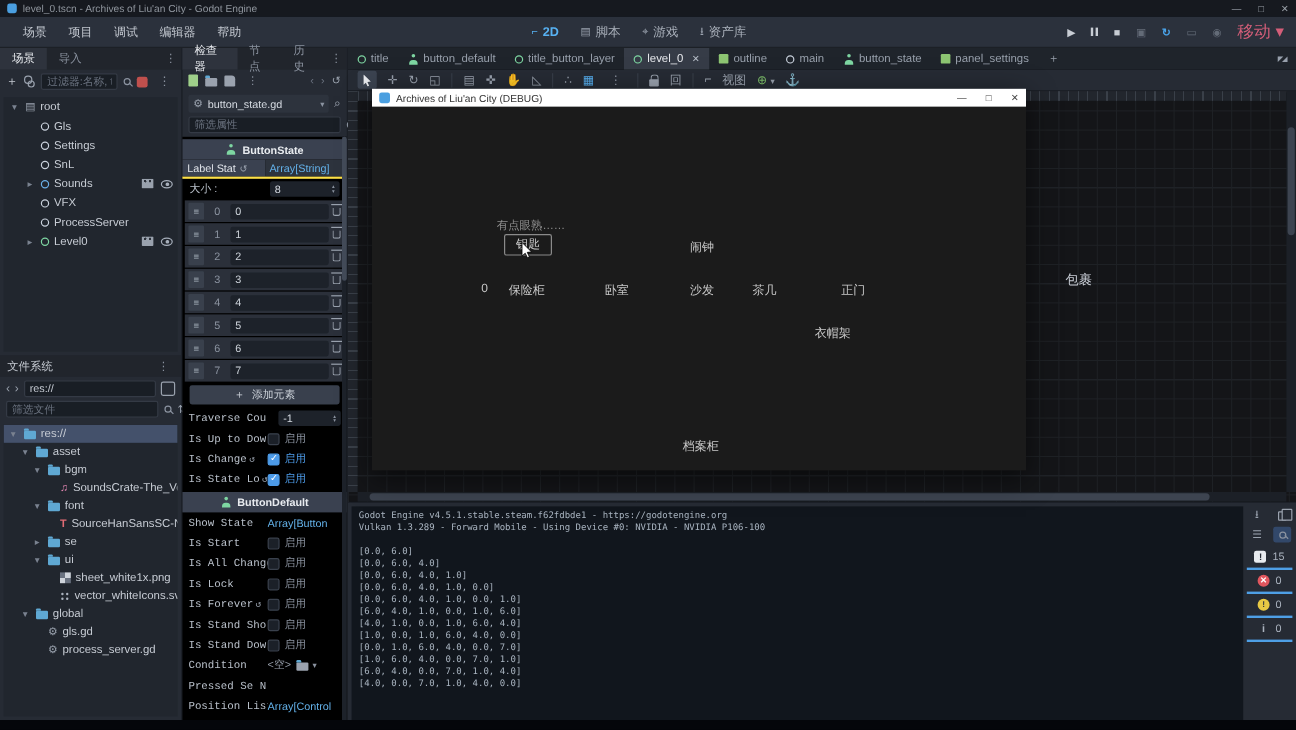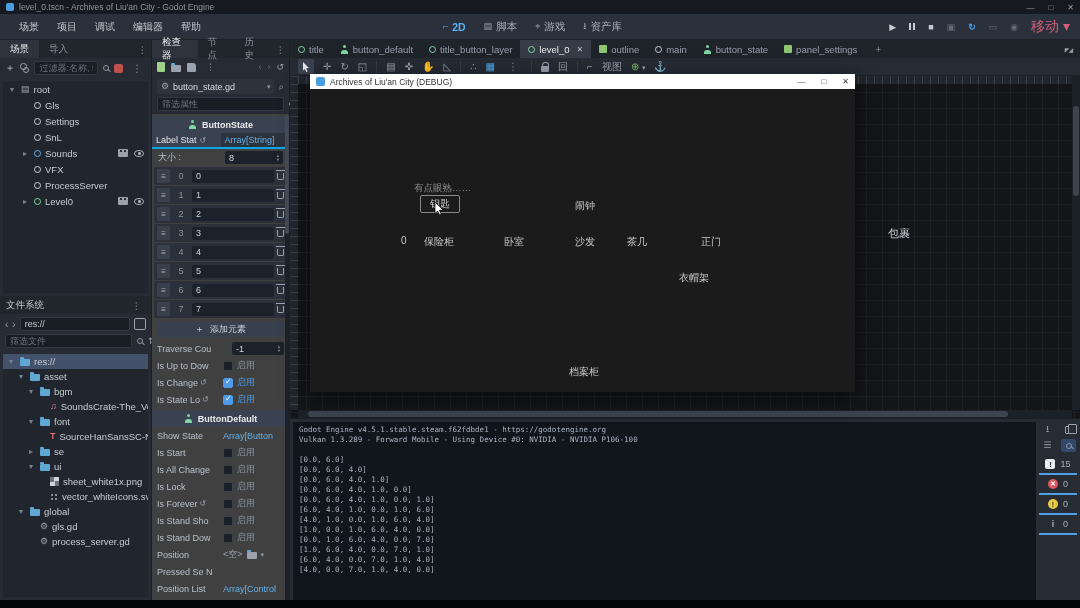--- a/index.html
+++ b/index.html
@@ -81,34 +81,34 @@
   .pathbox { flex:1; background:#191e25; border:1px solid #343a45; border-radius:2px; height:14px; display:flex; align-items:center; padding:0 4px; font-size:9px; color:#c7ccd4; }
   .sqbtn { width:12px; height:12px; border:1.3px solid #9aa2ae; border-radius:2px; }
 
   
   .dock-insp { position:absolute; left:152px; top:40px; width:138px; height:560px; background:#262b34; border-right:1px solid #1b1f26; display:flex; flex-direction:column; font-size:9px; }
   .insp-toolbar { display:flex; align-items:center; gap:6px; padding:2px 5px; height:18px; }
   .doc-ic { width:8px; height:10px; background:#9fd08a; border-radius:1px; }
   .disk-ic { width:9px; height:9px; background:#9aa2ae; border-radius:1px 3px 1px 1px; }
   .res-row { display:flex; align-items:center; gap:4px; padding:3px 5px; }
   .res-box { flex:1; display:flex; align-items:center; gap:4px; background:#2d333d; border-radius:2px; height:15px; padding:0 4px; color:#d5dae1; }
-  .insp-scroll { flex:1; position:relative; background:#404040; }
+  .insp-scroll { flex:1; position:relative; background:#000000; }
   .cat-header { height:17px; background:#3a4150; display:flex; align-items:center; justify-content:center; gap:5px; color:#e8ebef; font-weight:bold; font-size:9px; margin-top:2px; }
-  .arr-header { display:flex; height:16px; border-bottom:2px solid #0ea5e9; }
+  .arr-header { display:flex; height:16px; border-bottom:2px solid #fde047; }
   .arr-header .cell-l { flex:1; background:#3a4150; color:#dfe3e9; display:flex; align-items:center; gap:3px; padding:0 4px; }
   .arr-header .cell-r { flex:1; background:#2d333d; color:#63b1e9; display:flex; align-items:center; padding:0 4px; }
   .size-row { display:flex; align-items:center; height:17px; padding:0 6px; color:#b9c0ca; }
   .size-val { margin-left:auto; background:#1d222a; border-radius:2px; width:58px; height:13px; display:flex; align-items:center; padding:0 4px; color:#d5dae1; justify-content:space-between; }
   .arr-row { display:flex; align-items:center; height:18px; gap:3px; padding:0 3px 0 3px; background:#2b303a; margin:1px 2px; }
   .handle { width:13px; height:14px; background:#39404c; color:#aab2be; font-size:8px; display:flex; align-items:center; justify-content:center; border-radius:1px; }
   .arr-idx { width:16px; color:#8b93a0; text-align:center; }
   .arr-val { flex:1; background:#1d222a; border-radius:2px; height:13px; display:flex; align-items:center; padding:0 4px; color:#cdd3da; }
   .add-row { margin:3px 6px; height:16px; background:#39404d; border-radius:2px; display:flex; align-items:center; justify-content:center; gap:6px; color:#cdd3da; }
   .prop-row { display:flex; align-items:center; height:17px; padding:0 5px; color:#b9c0ca; }
-  .prop-label { width:66px; overflow:hidden; white-space:nowrap; text-overflow:clip; flex:none; display:flex; gap:2px; align-items:center;}
+  .prop-label { width:66px; overflow:hidden; white-space:nowrap; text-overflow:clip; flex:none; display:flex; gap:2px; align-items:center;font-family:Liberation Mono, monospace;}
   .prop-ctrl { flex:1; display:flex; align-items:center; gap:4px; }
   .cb { width:10px; height:10px; background:#1b2028; border:1px solid #3a414d; border-radius:2px; position:relative; flex:none; }
   .cb.checked { background:#4d9be8; border-color:#4d9be8; }
   .cb.checked::after { content:"✓"; position:absolute; left:1px; top:-1.5px; color:#fff; font-size:8px; }
   .cb-label { color:#8b93a0; } .cb-label.on { color:#4d9be8; }
   .rv { color:#9aa2ae; font-size:8px; }
   .insp-sb { position:absolute; right:0; top:0; width:4px; height:100%; background:#1d222a; }
   .insp-sb i { position:absolute; top:0; left:0; right:0; height:120px; background:#434b59; border-radius:2px; }
 
   
@@ -574,21 +574,21 @@
           </span>
         </div>
         <div class="prop-row">
     <span class="prop-label">Is Stand Dow</span>
     <span class="prop-ctrl">
             <span class="cb"></span>
             <span class="cb-label">启用</span>
           </span>
         </div>
         <div class="prop-row">
-    <span class="prop-label">Position</span>
+    <span class="prop-label">Condition</span>
     <span class="prop-ctrl">
             <span style="color:#9aa2ae">&lt;空&gt;</span>
             <span class="folder-ic" style="background:#9aa2ae"></span>
             <span style="color:#8b93a0;font-size:7px">▾</span>
           </span>
         </div>
         <div class="prop-row">
     <span class="prop-label">Pressed Se N</span>
     <span class="prop-ctrl"></span>
         </div>

